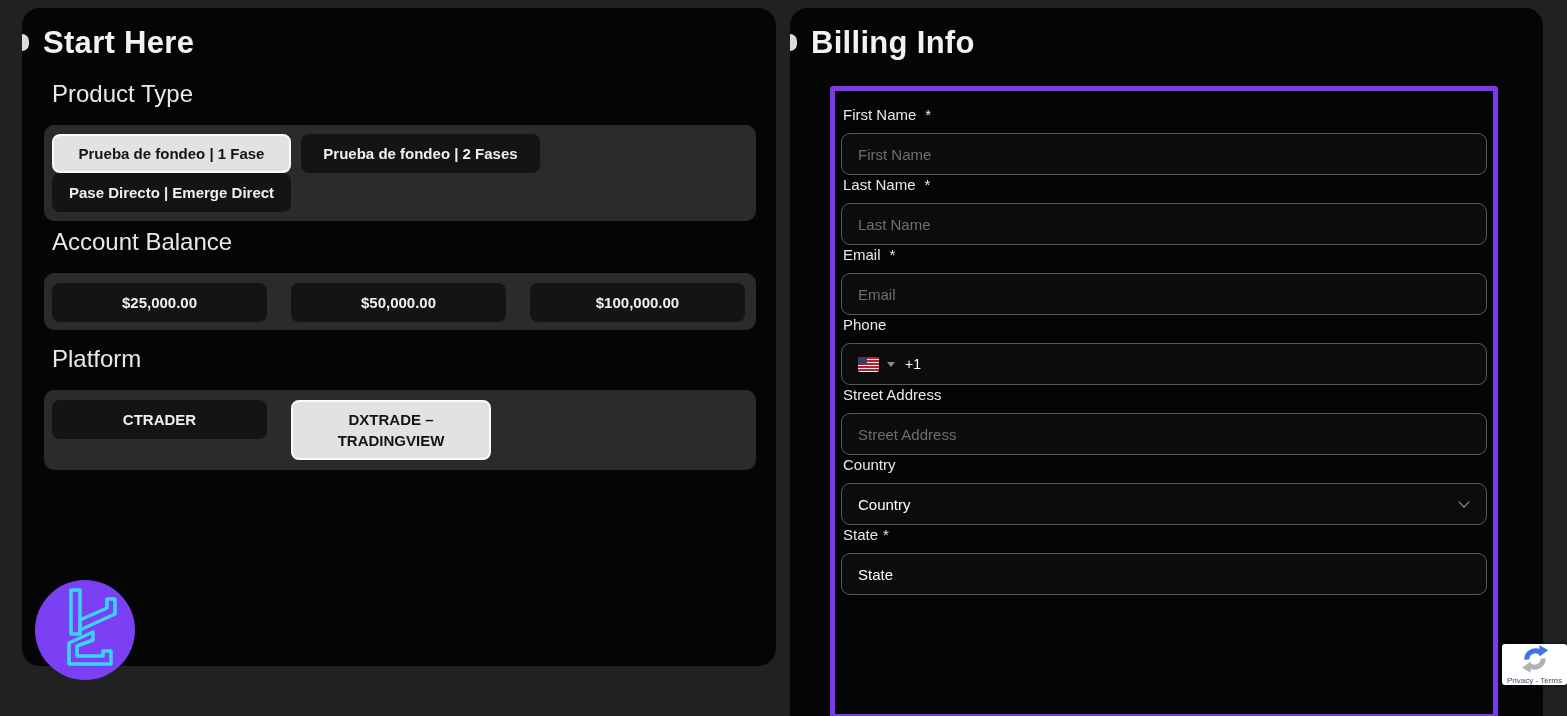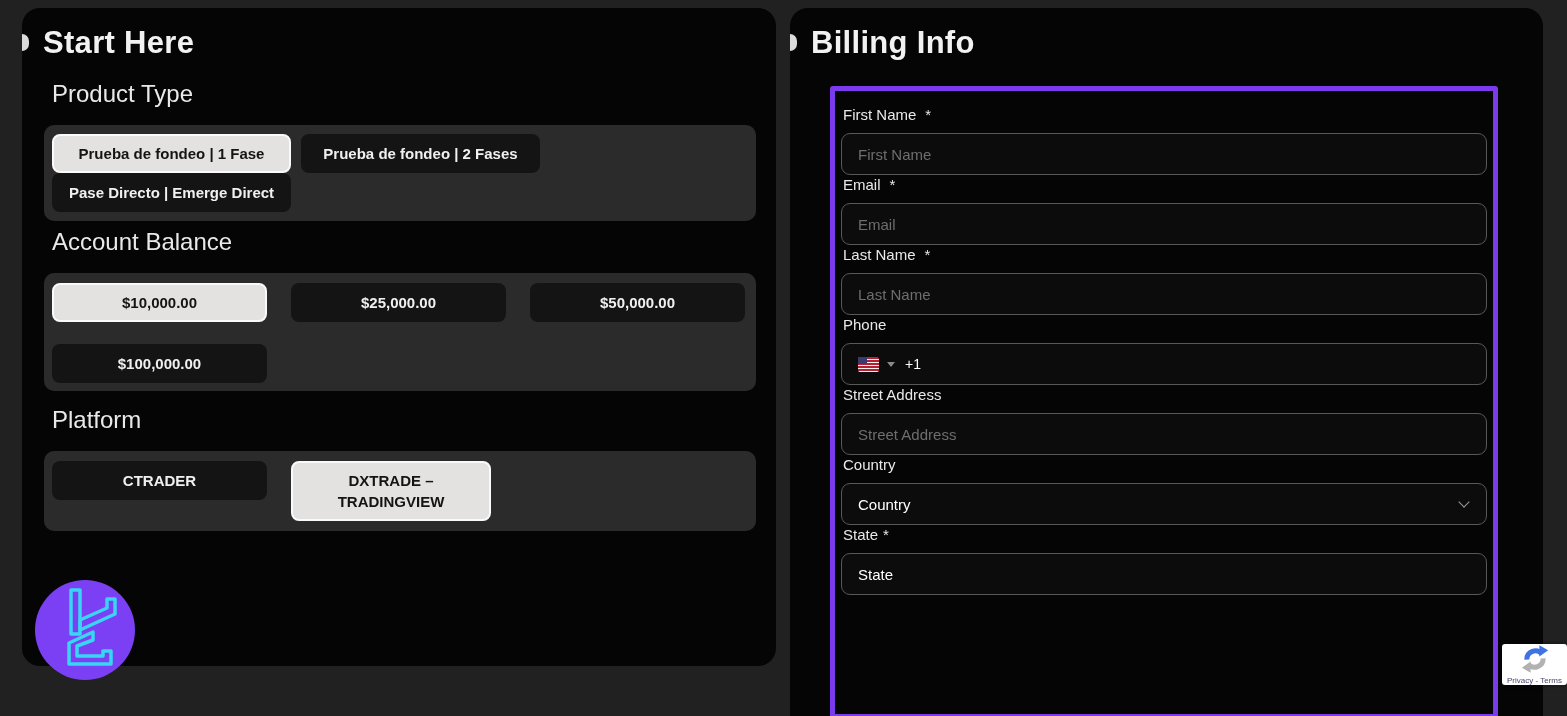--- a/index.html
+++ b/index.html
@@ -173,21 +173,20 @@
 
   <div class="section-label" style="margin-top:25px;">Product Type</div>
   <div class="btn-group product-group">
     <button class="opt selected">Prueba de fondeo | 1 Fase</button>
     <button class="opt">Prueba de fondeo | 2 Fases</button>
     <button class="opt">Pase Directo | Emerge Direct</button>
   </div>
 
   <div class="section-label" style="margin-top:10px;">Account Balance</div>
   <div class="btn-group balance-group">
-    <button class="opt selected">$10,000.00</button>
     <button class="opt">$25,000.00</button>
     <button class="opt">$50,000.00</button>
     <button class="opt">$100,000.00</button>
   </div>
 
   <div class="section-label" style="margin-top:18px;">Platform</div>
   <div class="btn-group platform-group">
     <button class="opt">CTRADER</button>
     <button class="opt selected" style="width:200px;">DXTRADE – TRADINGVIEW</button>
   </div>
@@ -209,27 +208,27 @@
   <h1 class="panel-title">Billing Info</h1>
 
   <div class="billing-box">
 
     <div class="field-group">
       <label class="field-label"><span>First Name</span><span class="req">*</span></label>
       <input class="text-input" type="text" placeholder="First Name" style="">
     </div>
 
     <div class="field-group">
+      <label class="field-label"><span>Last Name</span><span class="req">*</span></label>
+      <input class="text-input" type="text" placeholder="Last Name" style="">
+    </div>
+
+    <div class="field-group">
       <label class="field-label"><span>Email</span><span class="req">*</span></label>
       <input class="text-input" type="text" placeholder="Email" style="">
-    </div>
-
-    <div class="field-group">
-      <label class="field-label"><span>Last Name</span><span class="req">*</span></label>
-      <input class="text-input" type="text" placeholder="Last Name" style="">
     </div>
 
     <div class="field-group">
       <label class="field-label"><span>Phone</span></label>
       <div class="combo-input">
         <span class="flag-us"></span>
         <span class="dd-caret"></span>
         <span class="dial-code">+1</span>
       </div>
     </div>

